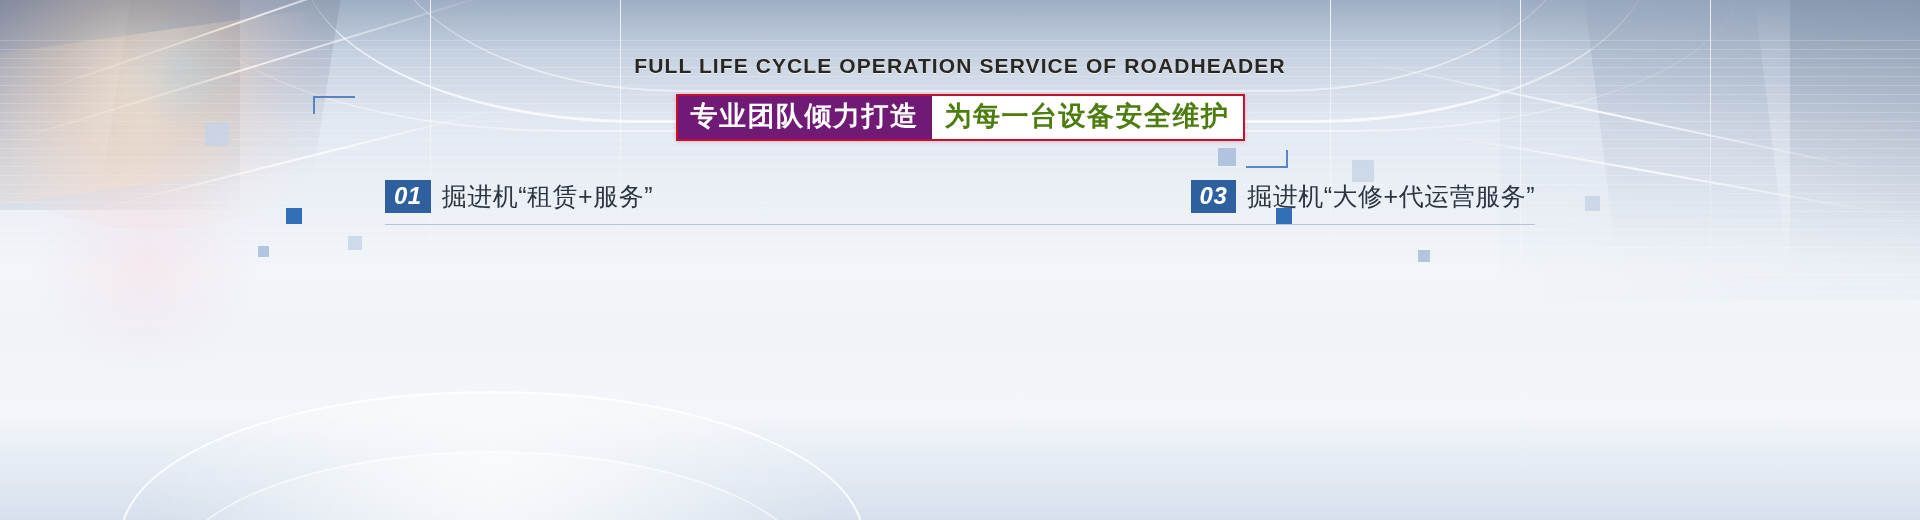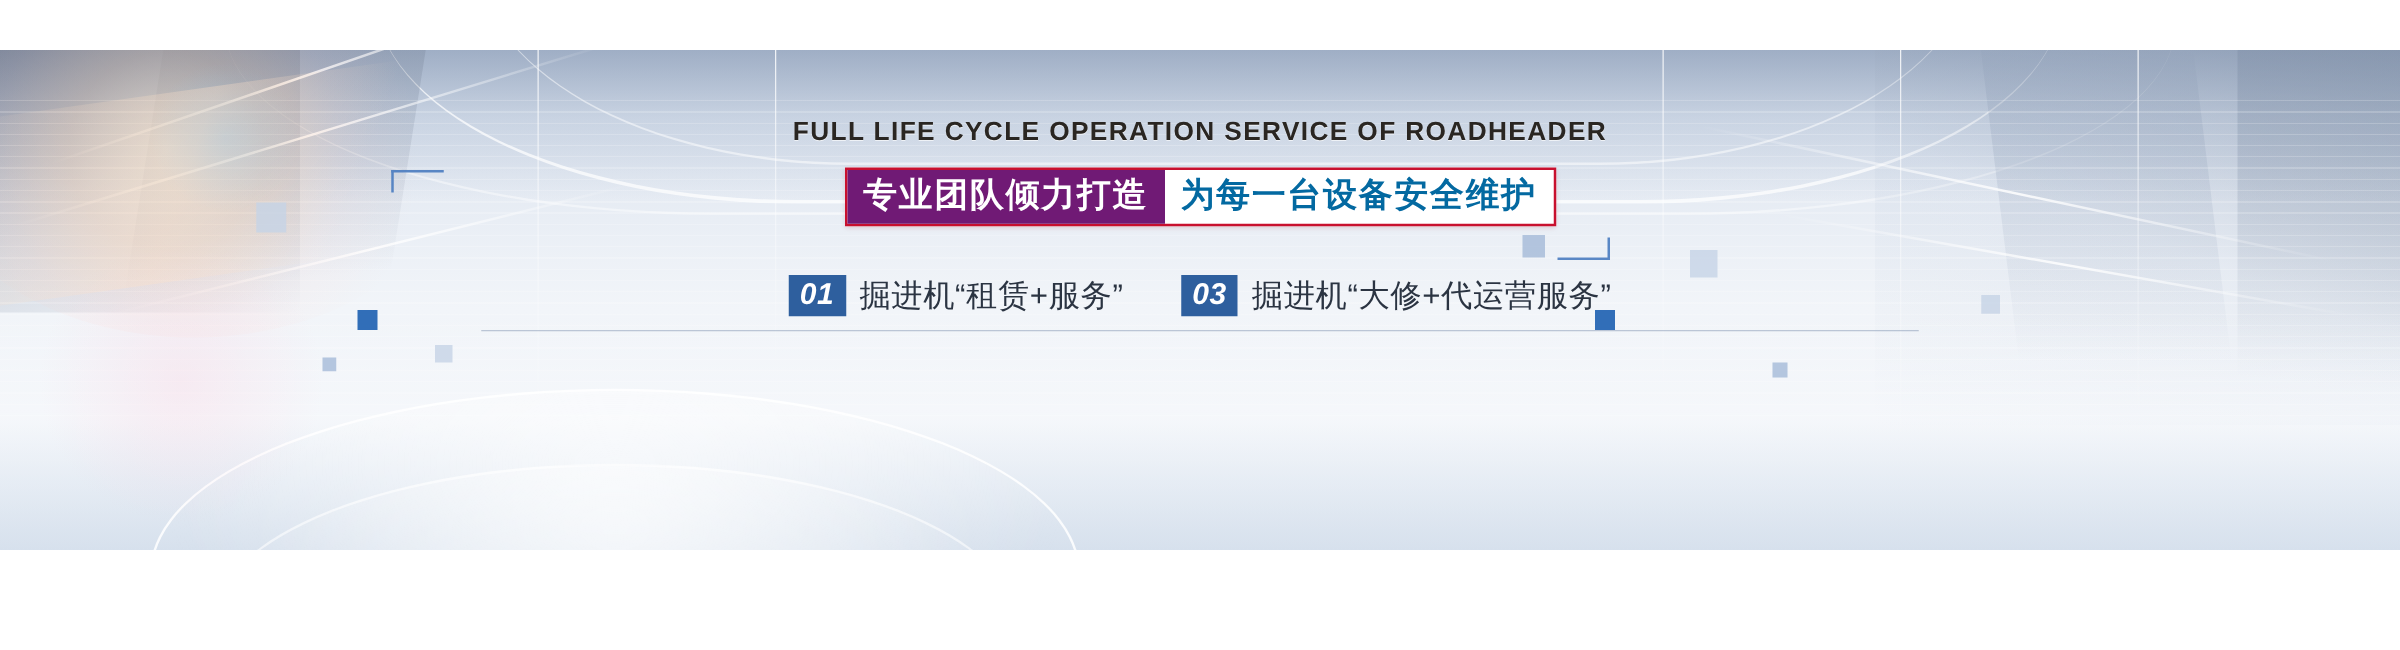--- a/index.html
+++ b/index.html
@@ -7,24 +7,23 @@
     padding: 0;
     background: #ffffff;
   }
   body {
     font-family: "Liberation Sans", "DejaVu Sans", sans-serif;
   }
 
   .banner {
     position: relative;
     width: 1920px;
-    height: 400px;
+    height: 520px;
     overflow: hidden;
     background: #e9eef5;
-    margin-top: 40px;
   }
 
   
   .bg-base {
     position: absolute;
     inset: 0;
     background:
       linear-gradient(180deg,
         #cfd8e6 0%,
         #dce3ee 14%,
@@ -232,21 +231,21 @@
     background: #701a75;
     color: #ffffff;
     font-size: 27px;
     font-weight: 700;
     letter-spacing: 1.5px;
     padding: 6px 13px 8px 13px;
     white-space: nowrap;
     line-height: 1.08;
   }
   .tag-b {
-    color: #0369a1;
+    color: #4d7c0f;
     font-size: 27px;
     font-weight: 700;
     letter-spacing: 1.5px;
     padding: 6px 13px 8px 13px;
     white-space: nowrap;
     line-height: 1.08;
   }
 
   .services {
     margin-top: 30px;
@@ -258,21 +257,21 @@
   .svc-row {
     display: flex;
     align-items: center;
     justify-content: center;
     gap: 46px;
     padding: 9px 0 11px 0;
   }
   .svc-row.top {
     border-bottom: 1px solid rgba(120,140,170,0.45);
     width: 1150px;
-    justify-content: center;
+    justify-content: space-between;
   }
   .svc-item {
     display: flex;
     align-items: center;
     gap: 11px;
     white-space: nowrap;
   }
   .svc-num {
     display: inline-block;
     background: #2e5f9e;

